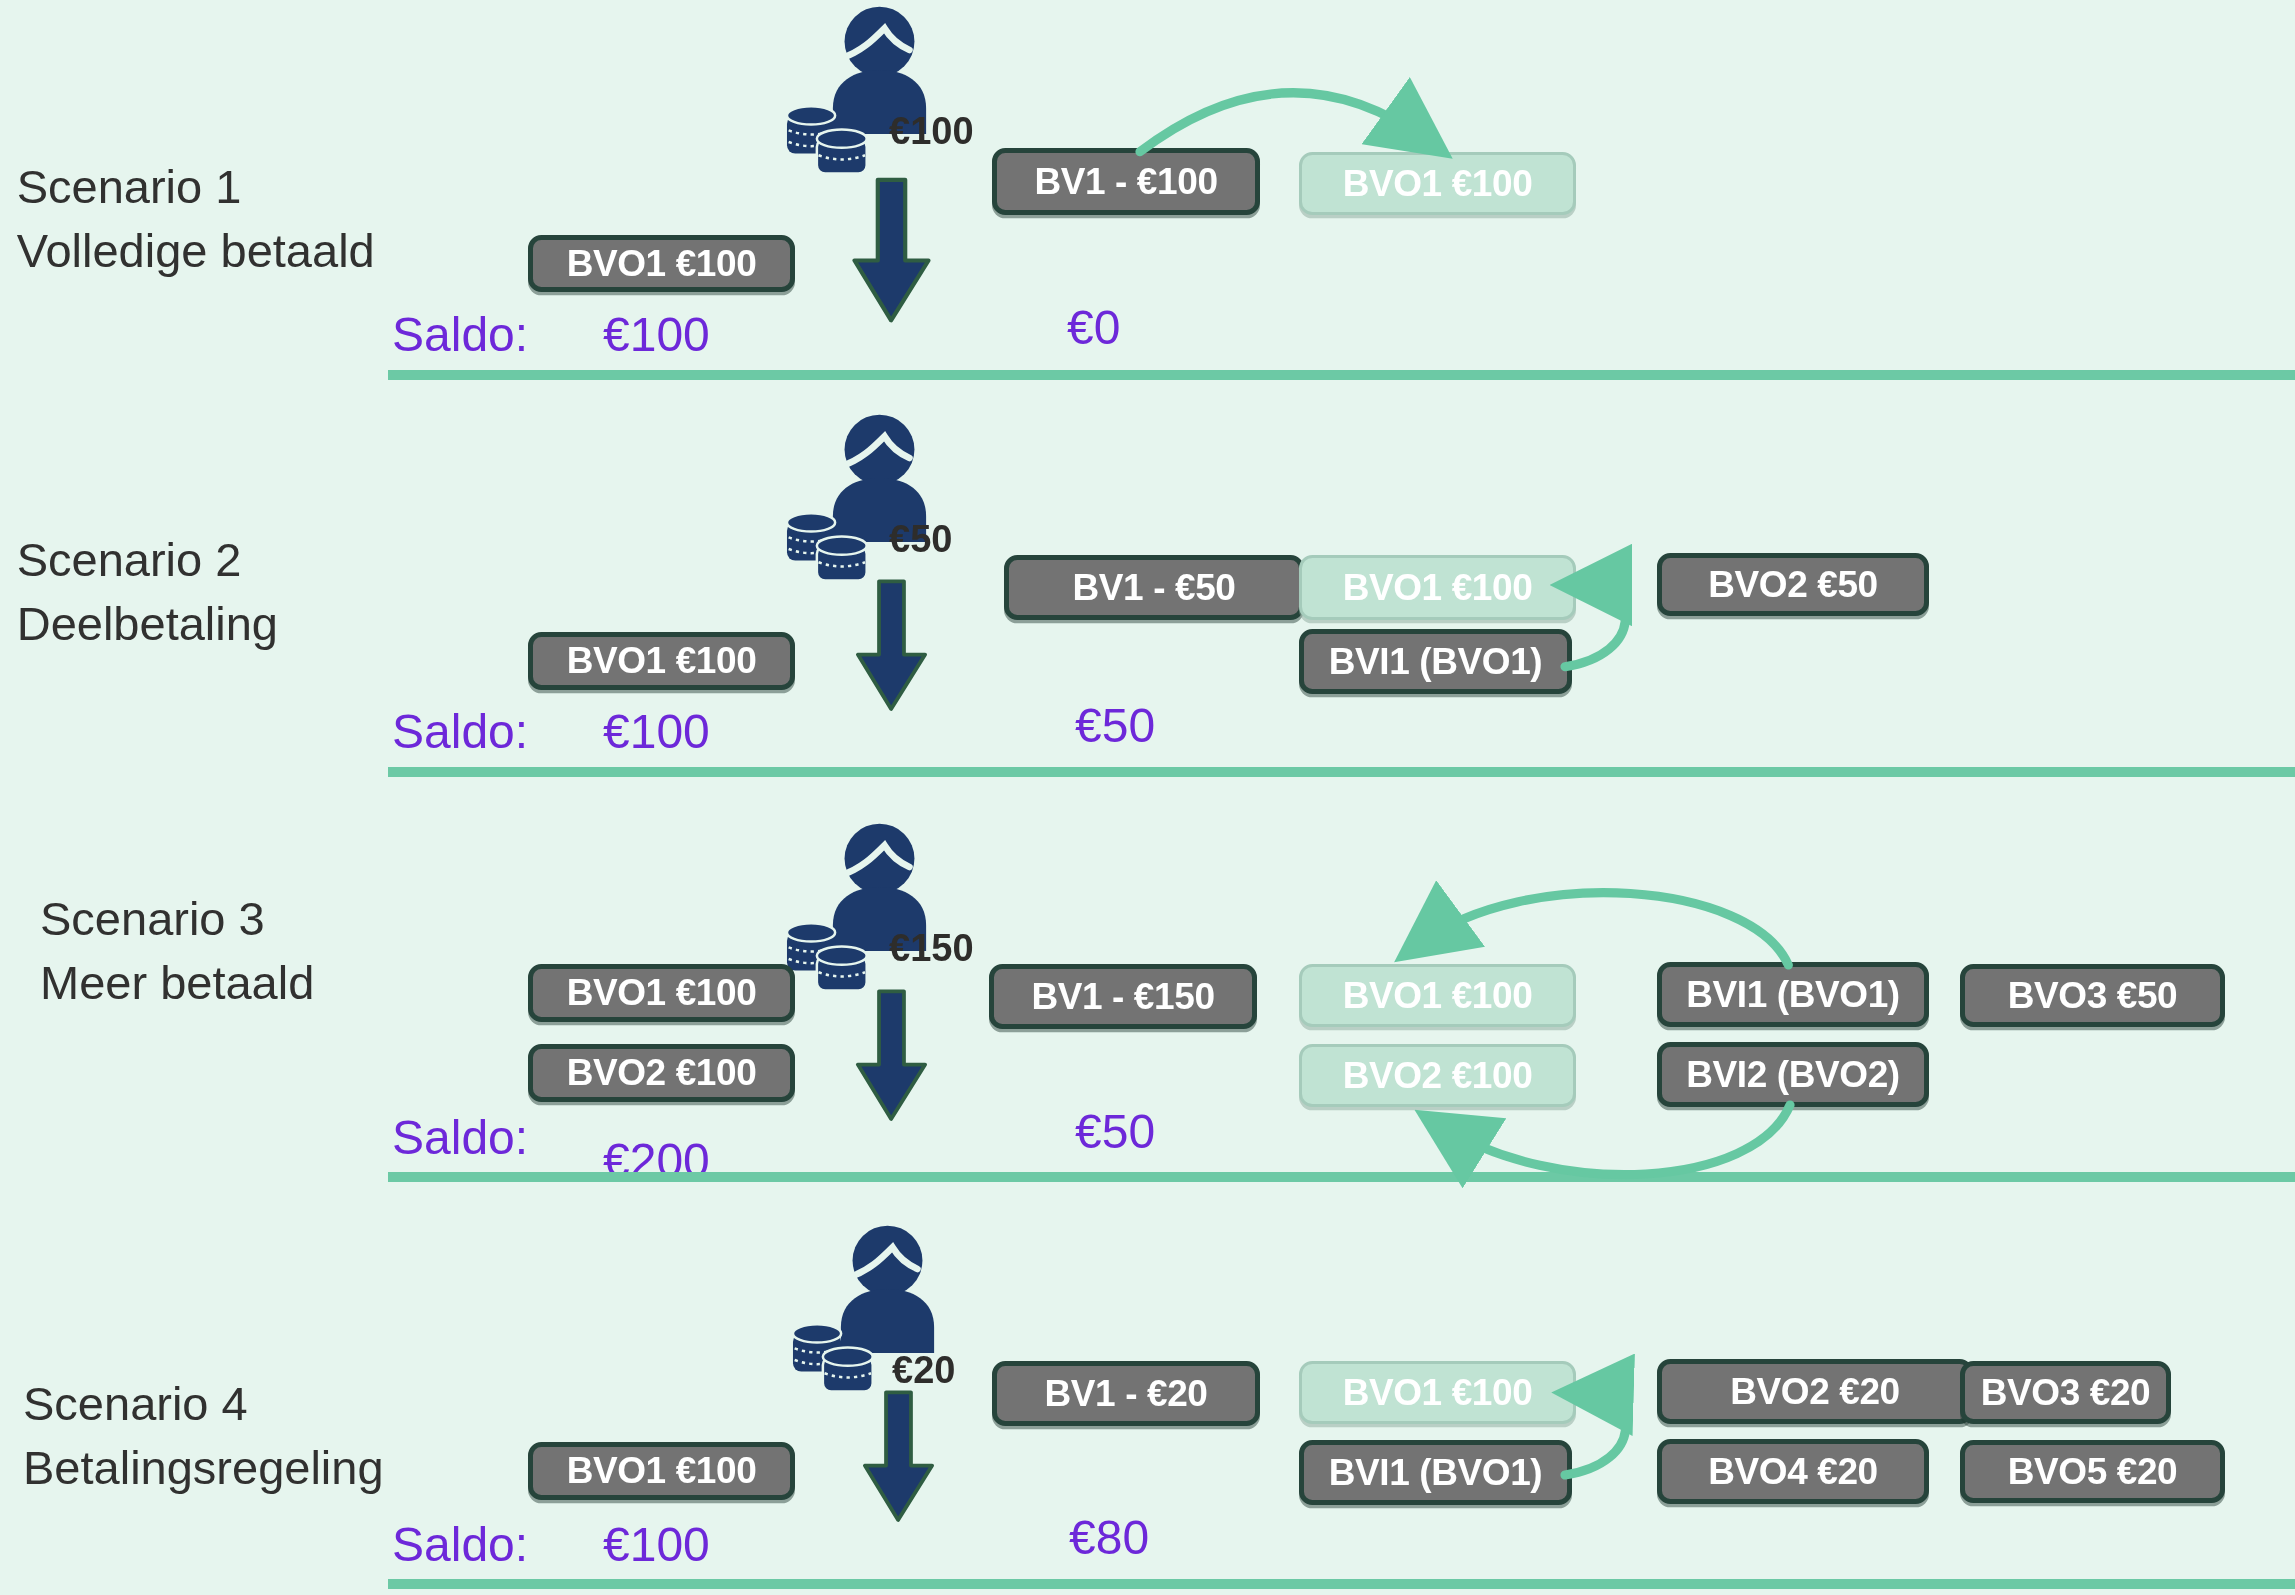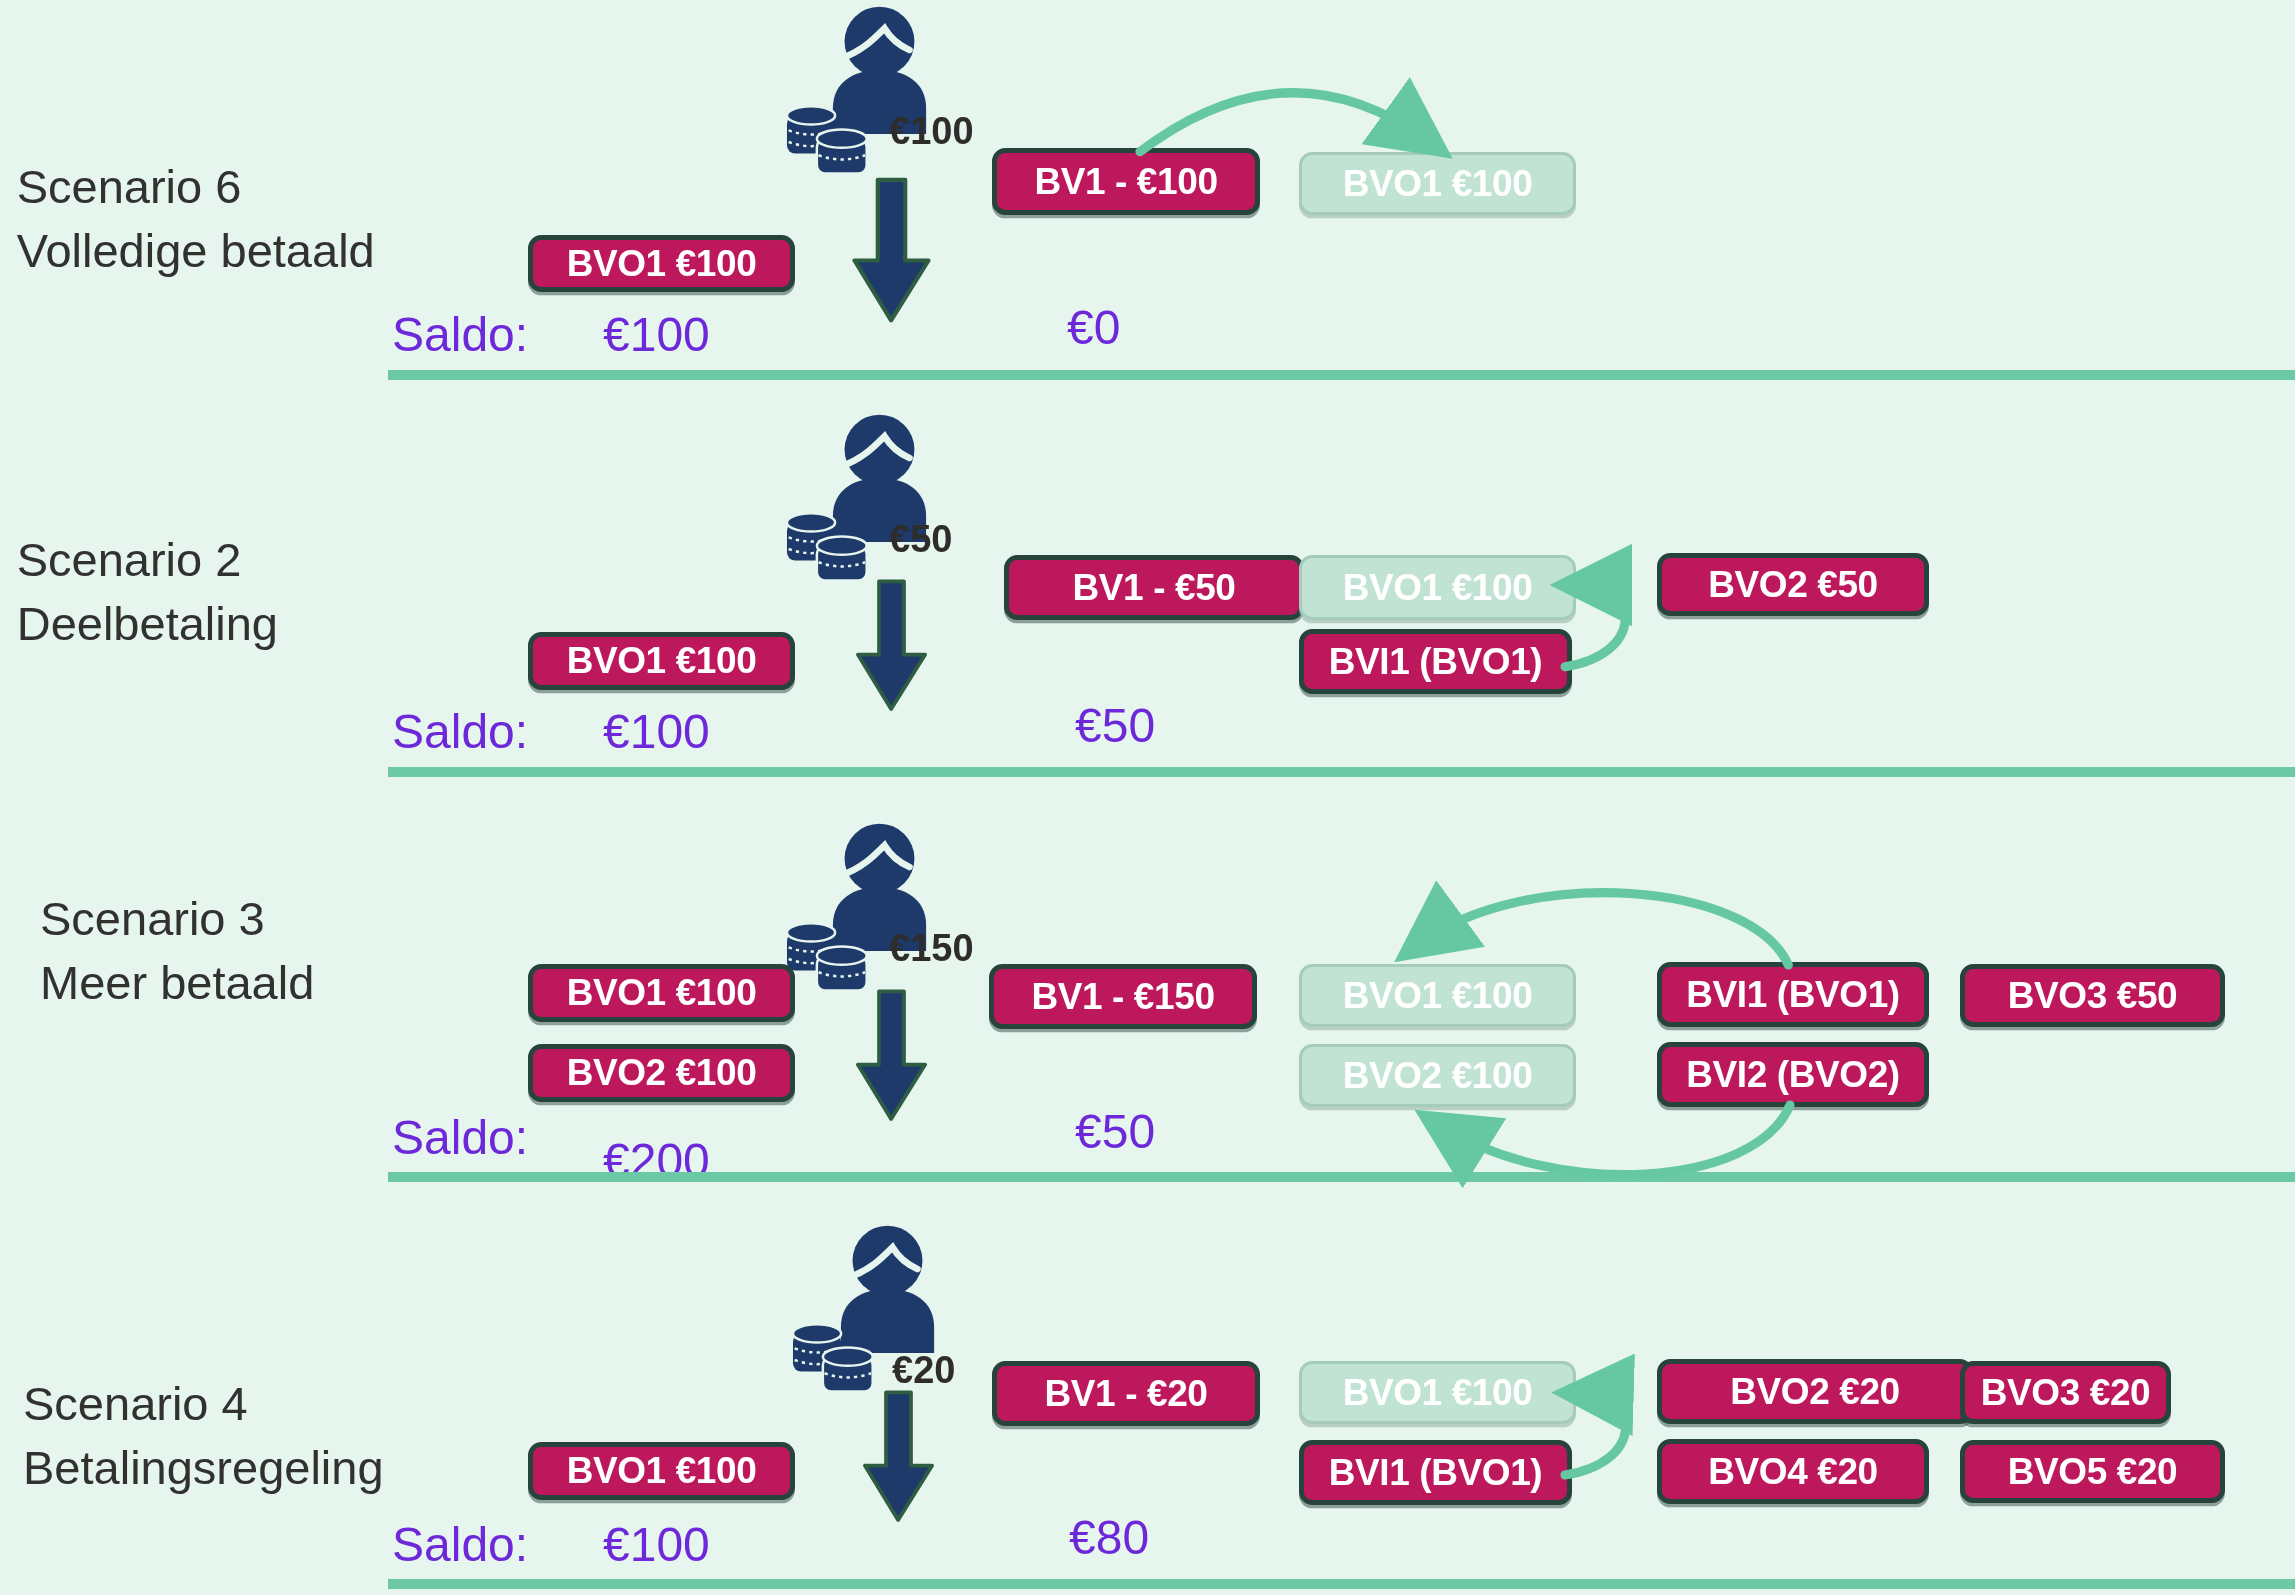--- a/index.html
+++ b/index.html
@@ -3,21 +3,21 @@
 <meta charset="utf-8">
 <style>
   html,body{margin:0;padding:0;background:#e6f5ee;}
   .canvas{position:relative;width:2295px;height:1595px;background:#e6f5ee;
           font-family:"Liberation Sans",sans-serif;overflow:hidden;}
   .scenario-title{position:absolute;color:#313130;font-size:47px;line-height:64px;}
   .scenario-title span{display:block;}
   .badge{position:absolute;display:flex;align-items:center;justify-content:center;
          border-radius:13.3px;color:#ffffff;font-weight:700;font-size:37px;
          box-sizing:border-box;letter-spacing:-0.4px;white-space:nowrap;}
-  .badge.solid{background:#be185d;border:5px solid #26443b;box-shadow:0 3.3px 0 rgba(31,55,47,.45);}
+  .badge.solid{background:#737373;border:5px solid #26443b;box-shadow:0 3.3px 0 rgba(31,55,47,.45);}
   .badge.light{background:#c0e3d3;border:3.3px solid #a5cbbb;box-shadow:0 3.3px 0 rgba(140,170,155,.5);}
   .saldo-label,.saldo-value{position:absolute;color:#6d28d9;font-size:48px;white-space:nowrap;}
   .saldo-line{position:absolute;left:388px;right:0;height:10px;background:#6cc9a5;}
   .amount{position:absolute;color:#2e2d2b;font-size:38px;font-weight:700;}
   .icon{position:absolute;}
   #arrow-overlay{position:absolute;left:0;top:0;pointer-events:none;}
 </style>
 </head>
 <body>
 
@@ -39,21 +39,21 @@
     </g>
     <g id="down-arrow-shape">
       <polygon points="31,3 64,3 64,100 92,100 47,172 3,100 31,100" fill="#1d3a6b" stroke="#2f5d42" stroke-width="5" stroke-linejoin="round"></polygon>
     </g>
   </defs>
 </svg>
 
 <div class="canvas">
 
   <div class="scenario-title" style="left:16.7px;top:155px;">
-    <span>Scenario 6</span>
+    <span>Scenario 1</span>
     <span>Volledige betaald</span>
   </div>
   <svg class="icon" style="left:821px;top:5px;" width="117" height="129" viewBox="0 0 140 155">
       <use href="#person-shape"></use>
     </svg>
   <svg class="icon" style="left:782px;top:102px;" width="88" height="75" viewBox="0 0 106 90">
       <use href="#coins-shape"></use>
     </svg>
   <span class="amount" style="left:889px;top:110px;">€100</span>
   <svg class="icon" style="left:852px;top:177px;" width="79" height="147" viewBox="0 0 95 176">

